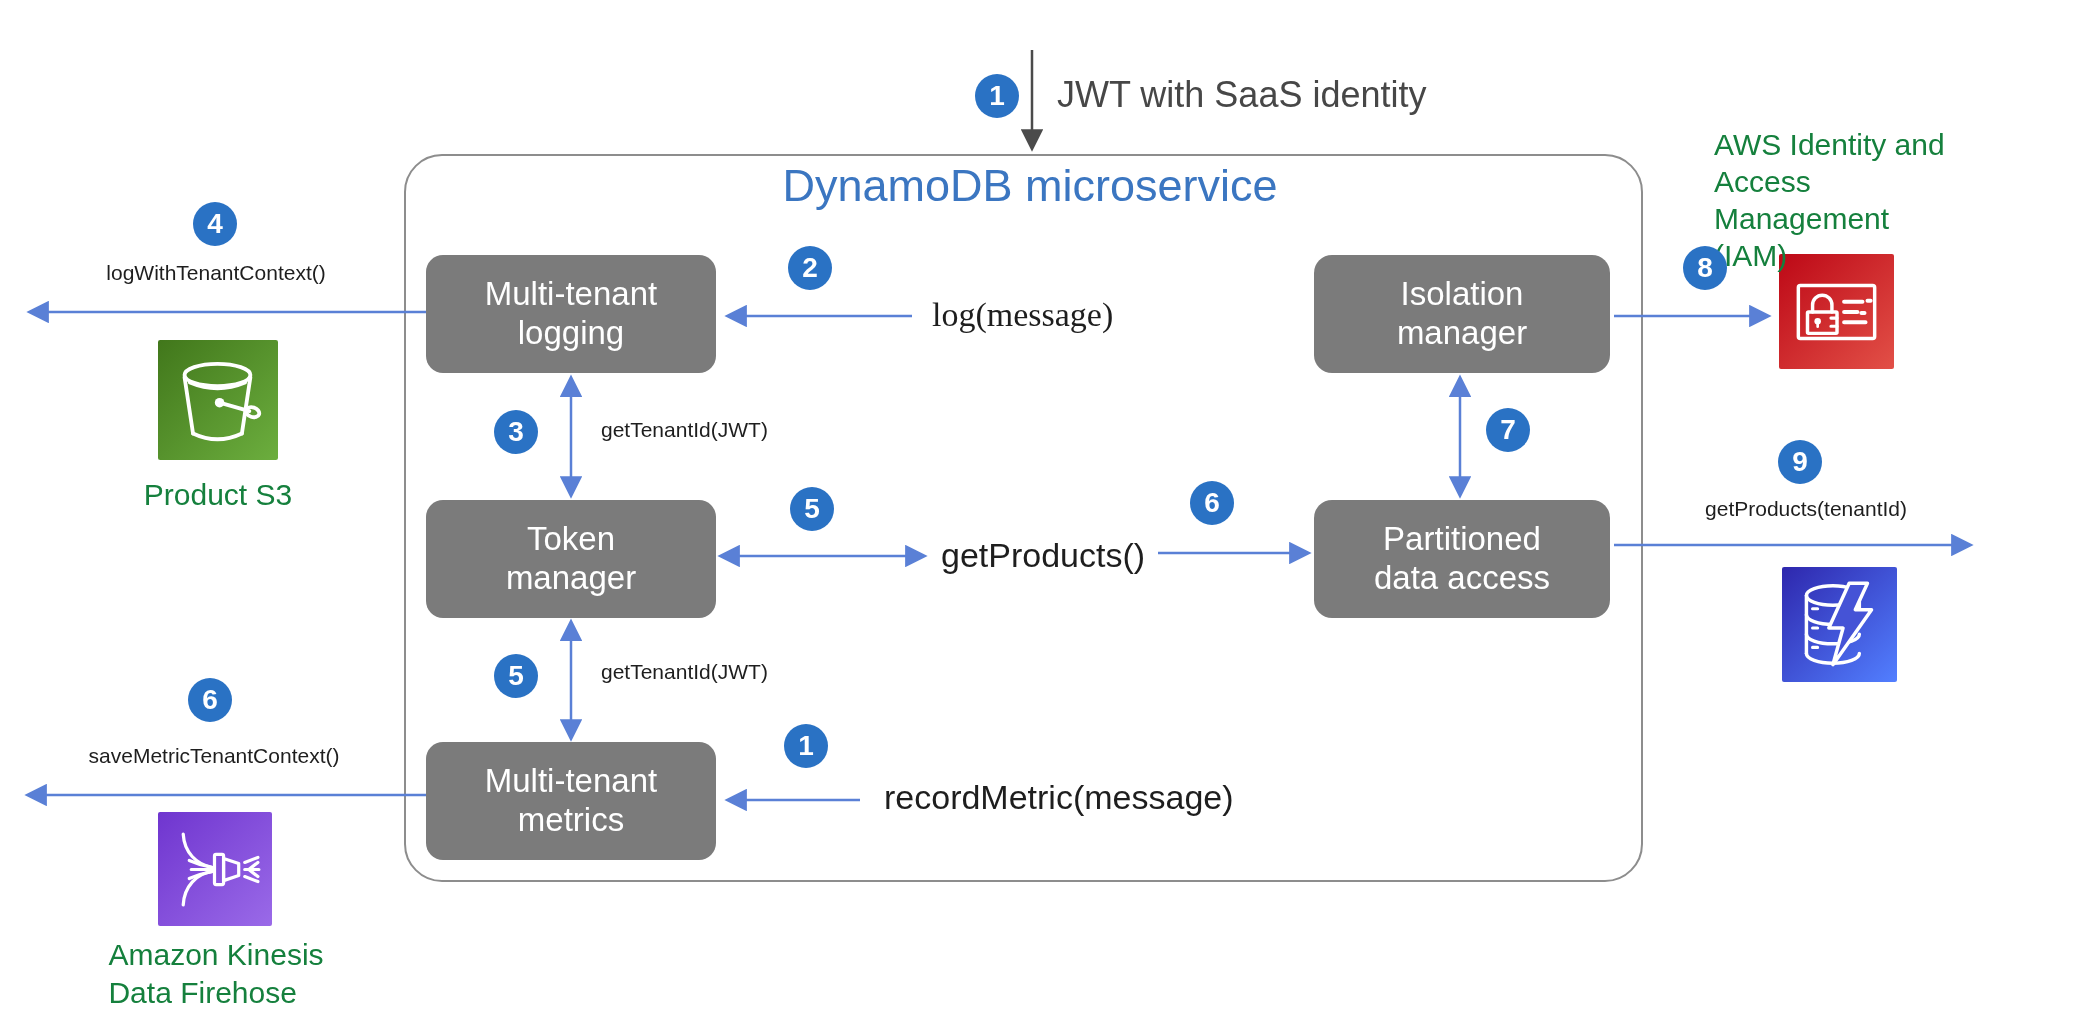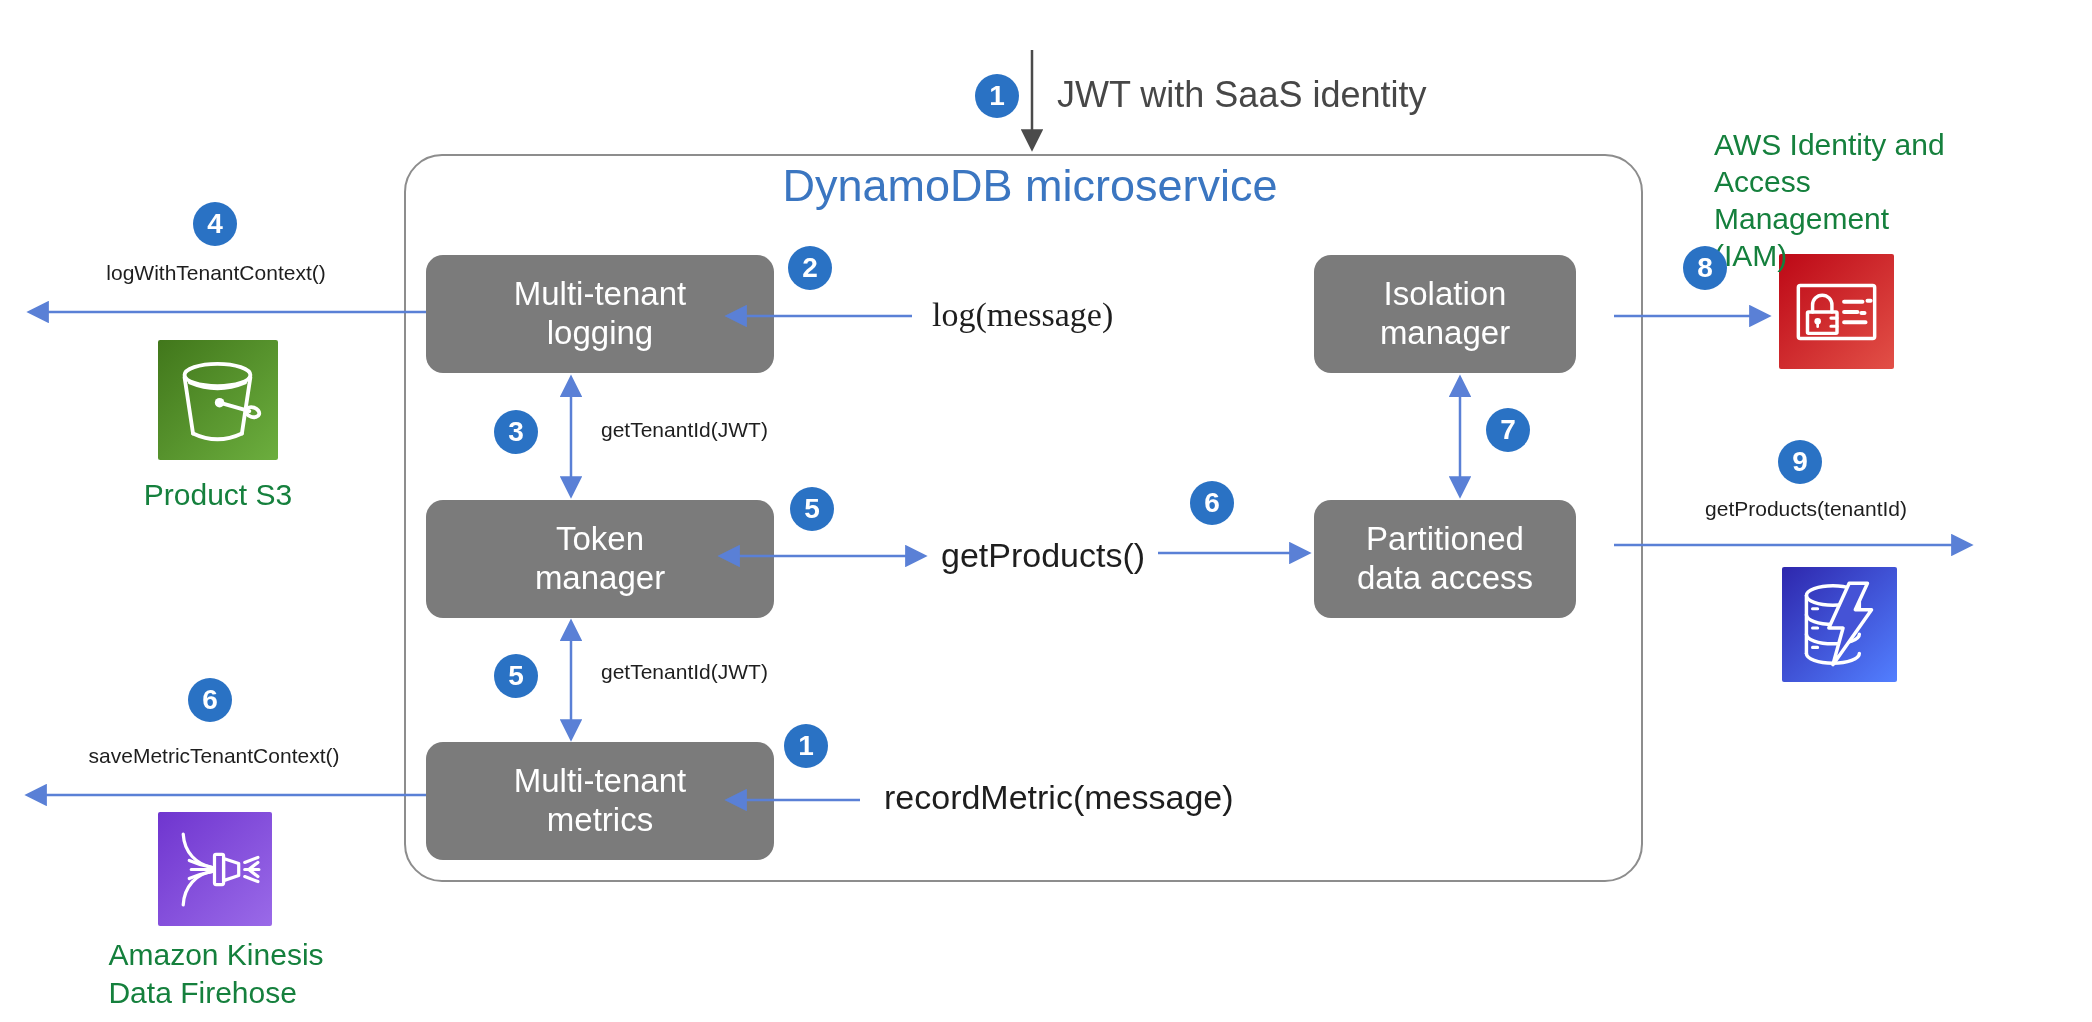--- a/index.html
+++ b/index.html
@@ -20,25 +20,25 @@
   .container-box{
     position:absolute;left:404px;top:154px;width:1235px;height:724px;
     border:2px solid var(--container_border);border-radius:38px;background:transparent;
   }
   .diagram-title{
     position:absolute;left:1030px;top:160px;transform:translateX(-50%);
     font-size:45px;color:var(--title_blue);white-space:nowrap;
   }
   
   .node{
-    position:absolute;width:348px;height:118px;background:var(--box_gray);
+    position:absolute;width:290px;height:118px;background:var(--box_gray);
     border-radius:17px;color:#fff;display:flex;align-items:center;justify-content:center;
     text-align:center;font-size:33px;line-height:1.18;white-space:pre-line;
   }
-  .node.right{width:262px;}
+  .node.right{width:296px;border-radius:18px;}
   #node-logging{left:426px;top:255px;}
   #node-token{left:426px;top:500px;}
   #node-metrics{left:426px;top:742px;}
   #node-isolation{left:1314px;top:255px;}
   #node-partitioned{left:1314px;top:500px;}
   
   svg.arrows{position:absolute;left:0;top:0;pointer-events:none;}
   
   .badge{
     position:absolute;width:44px;height:44px;border-radius:50%;

